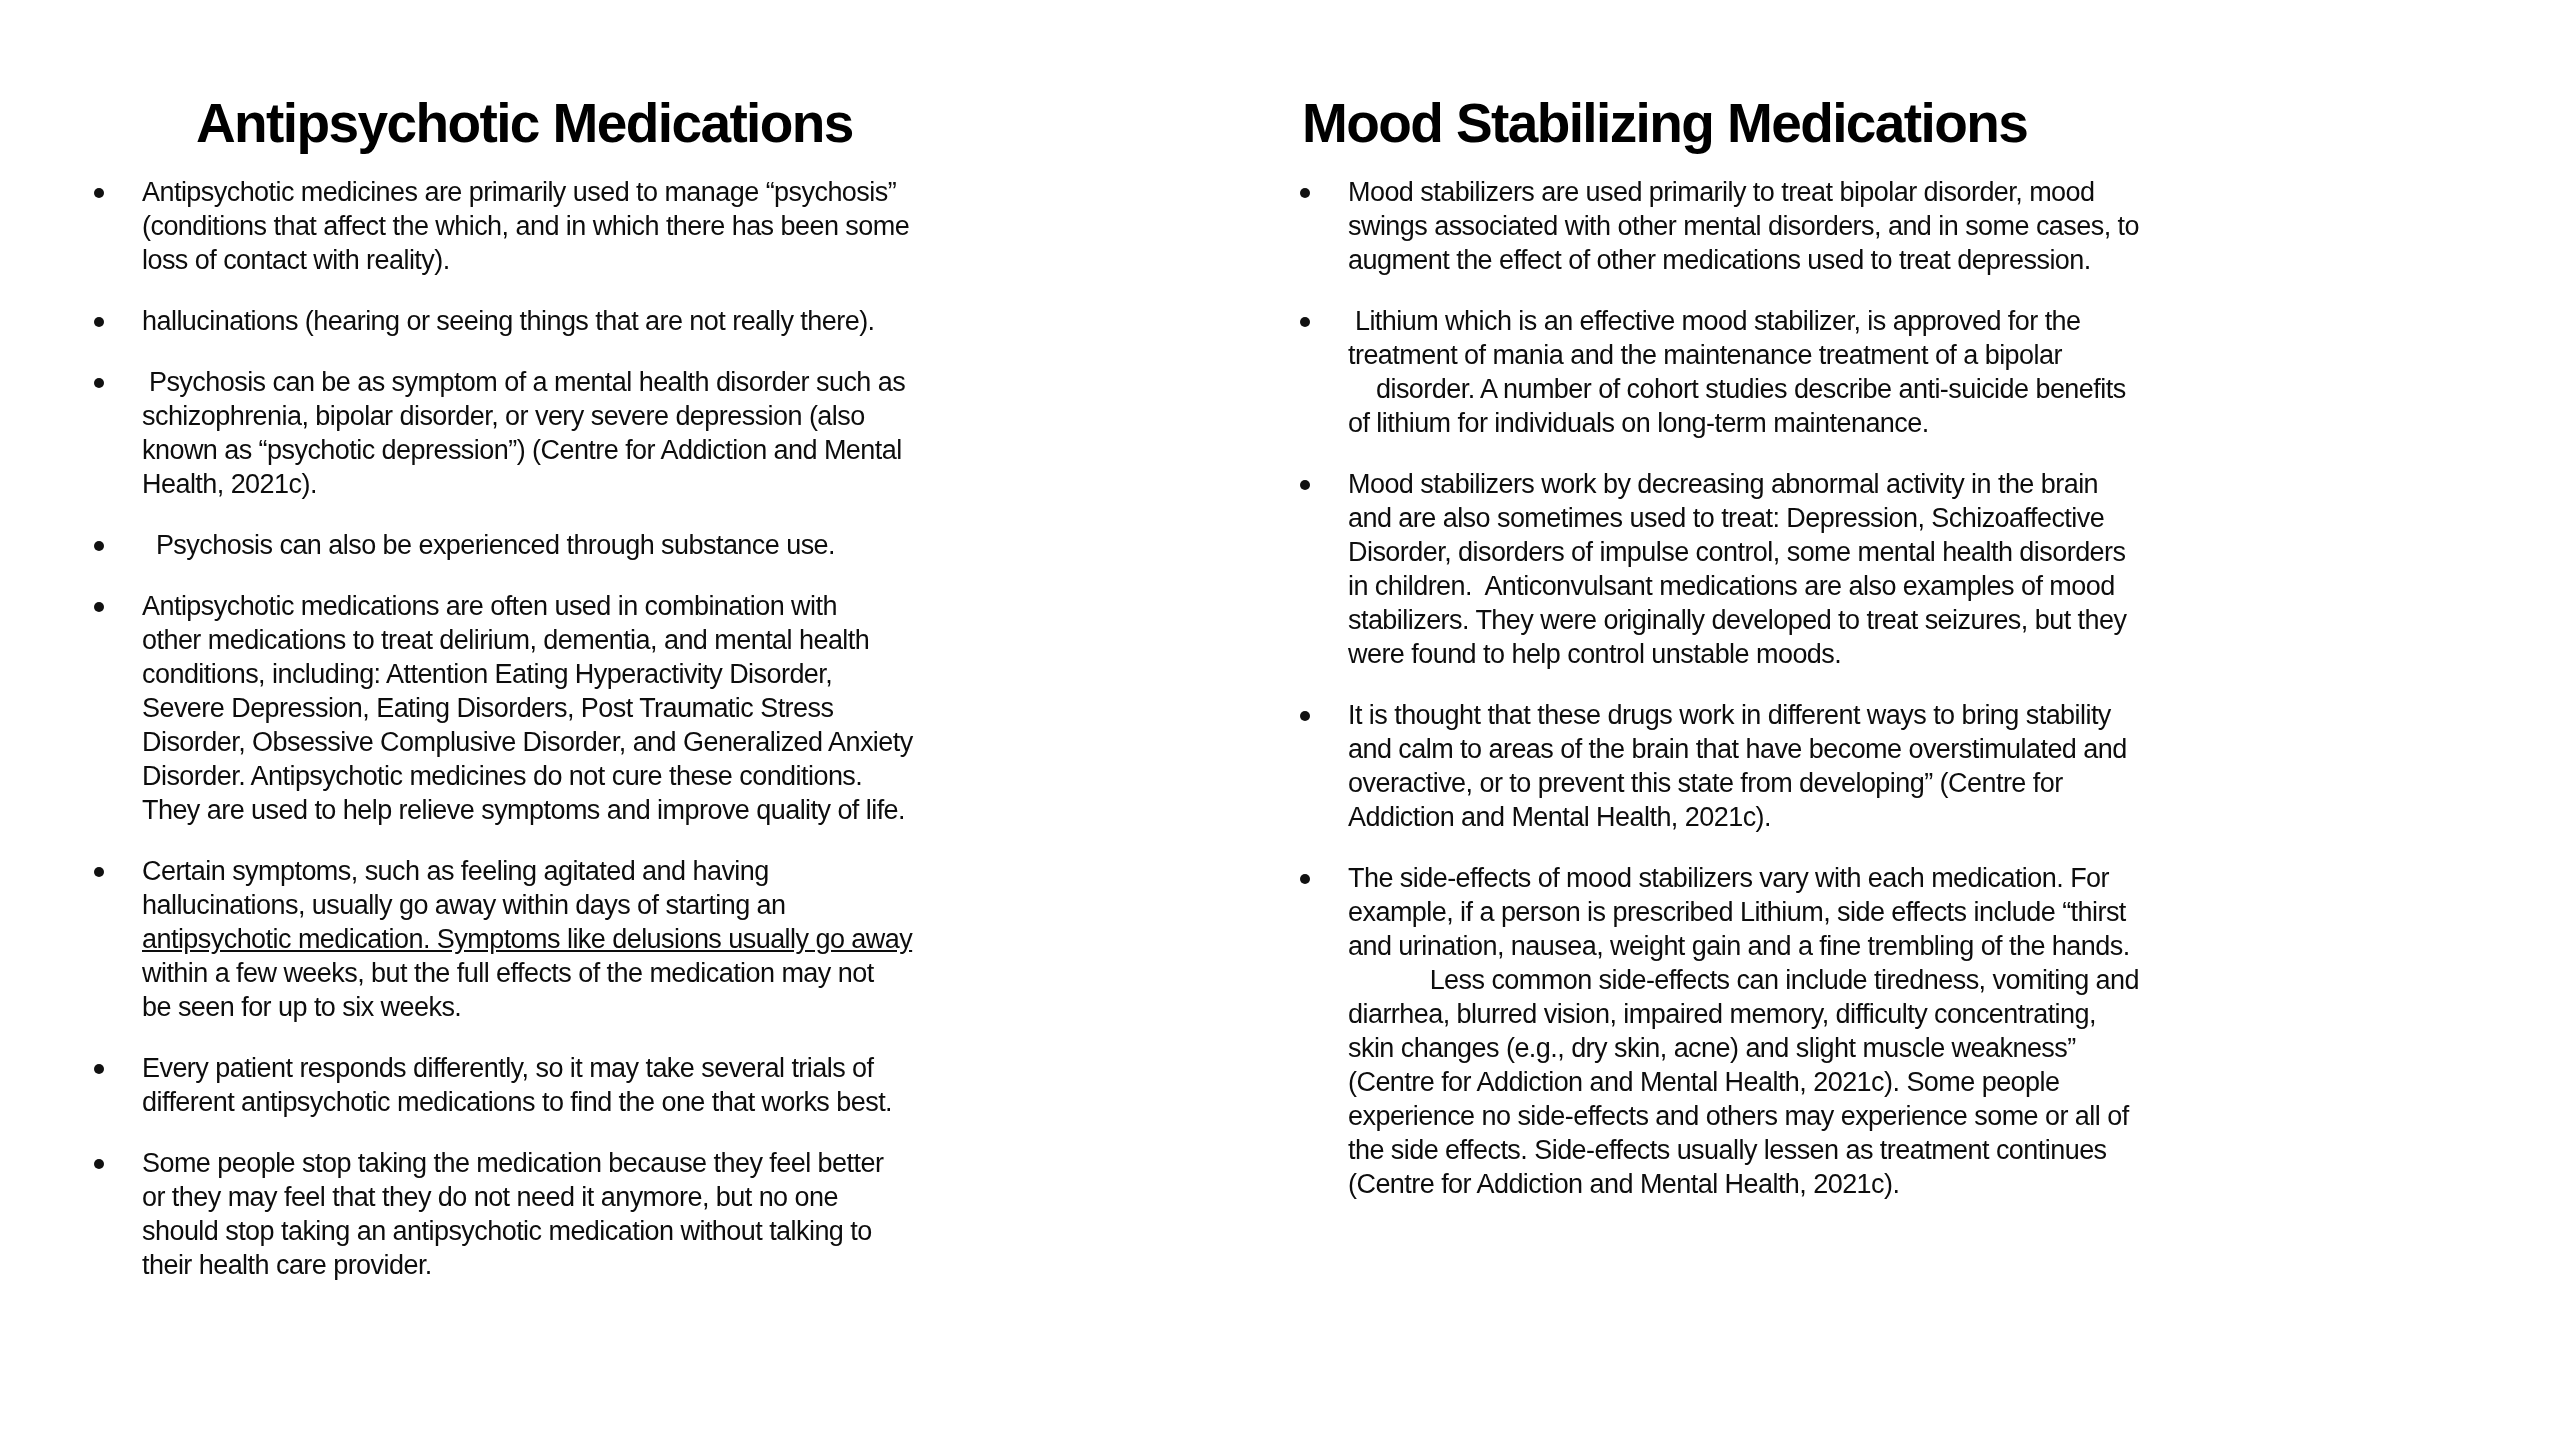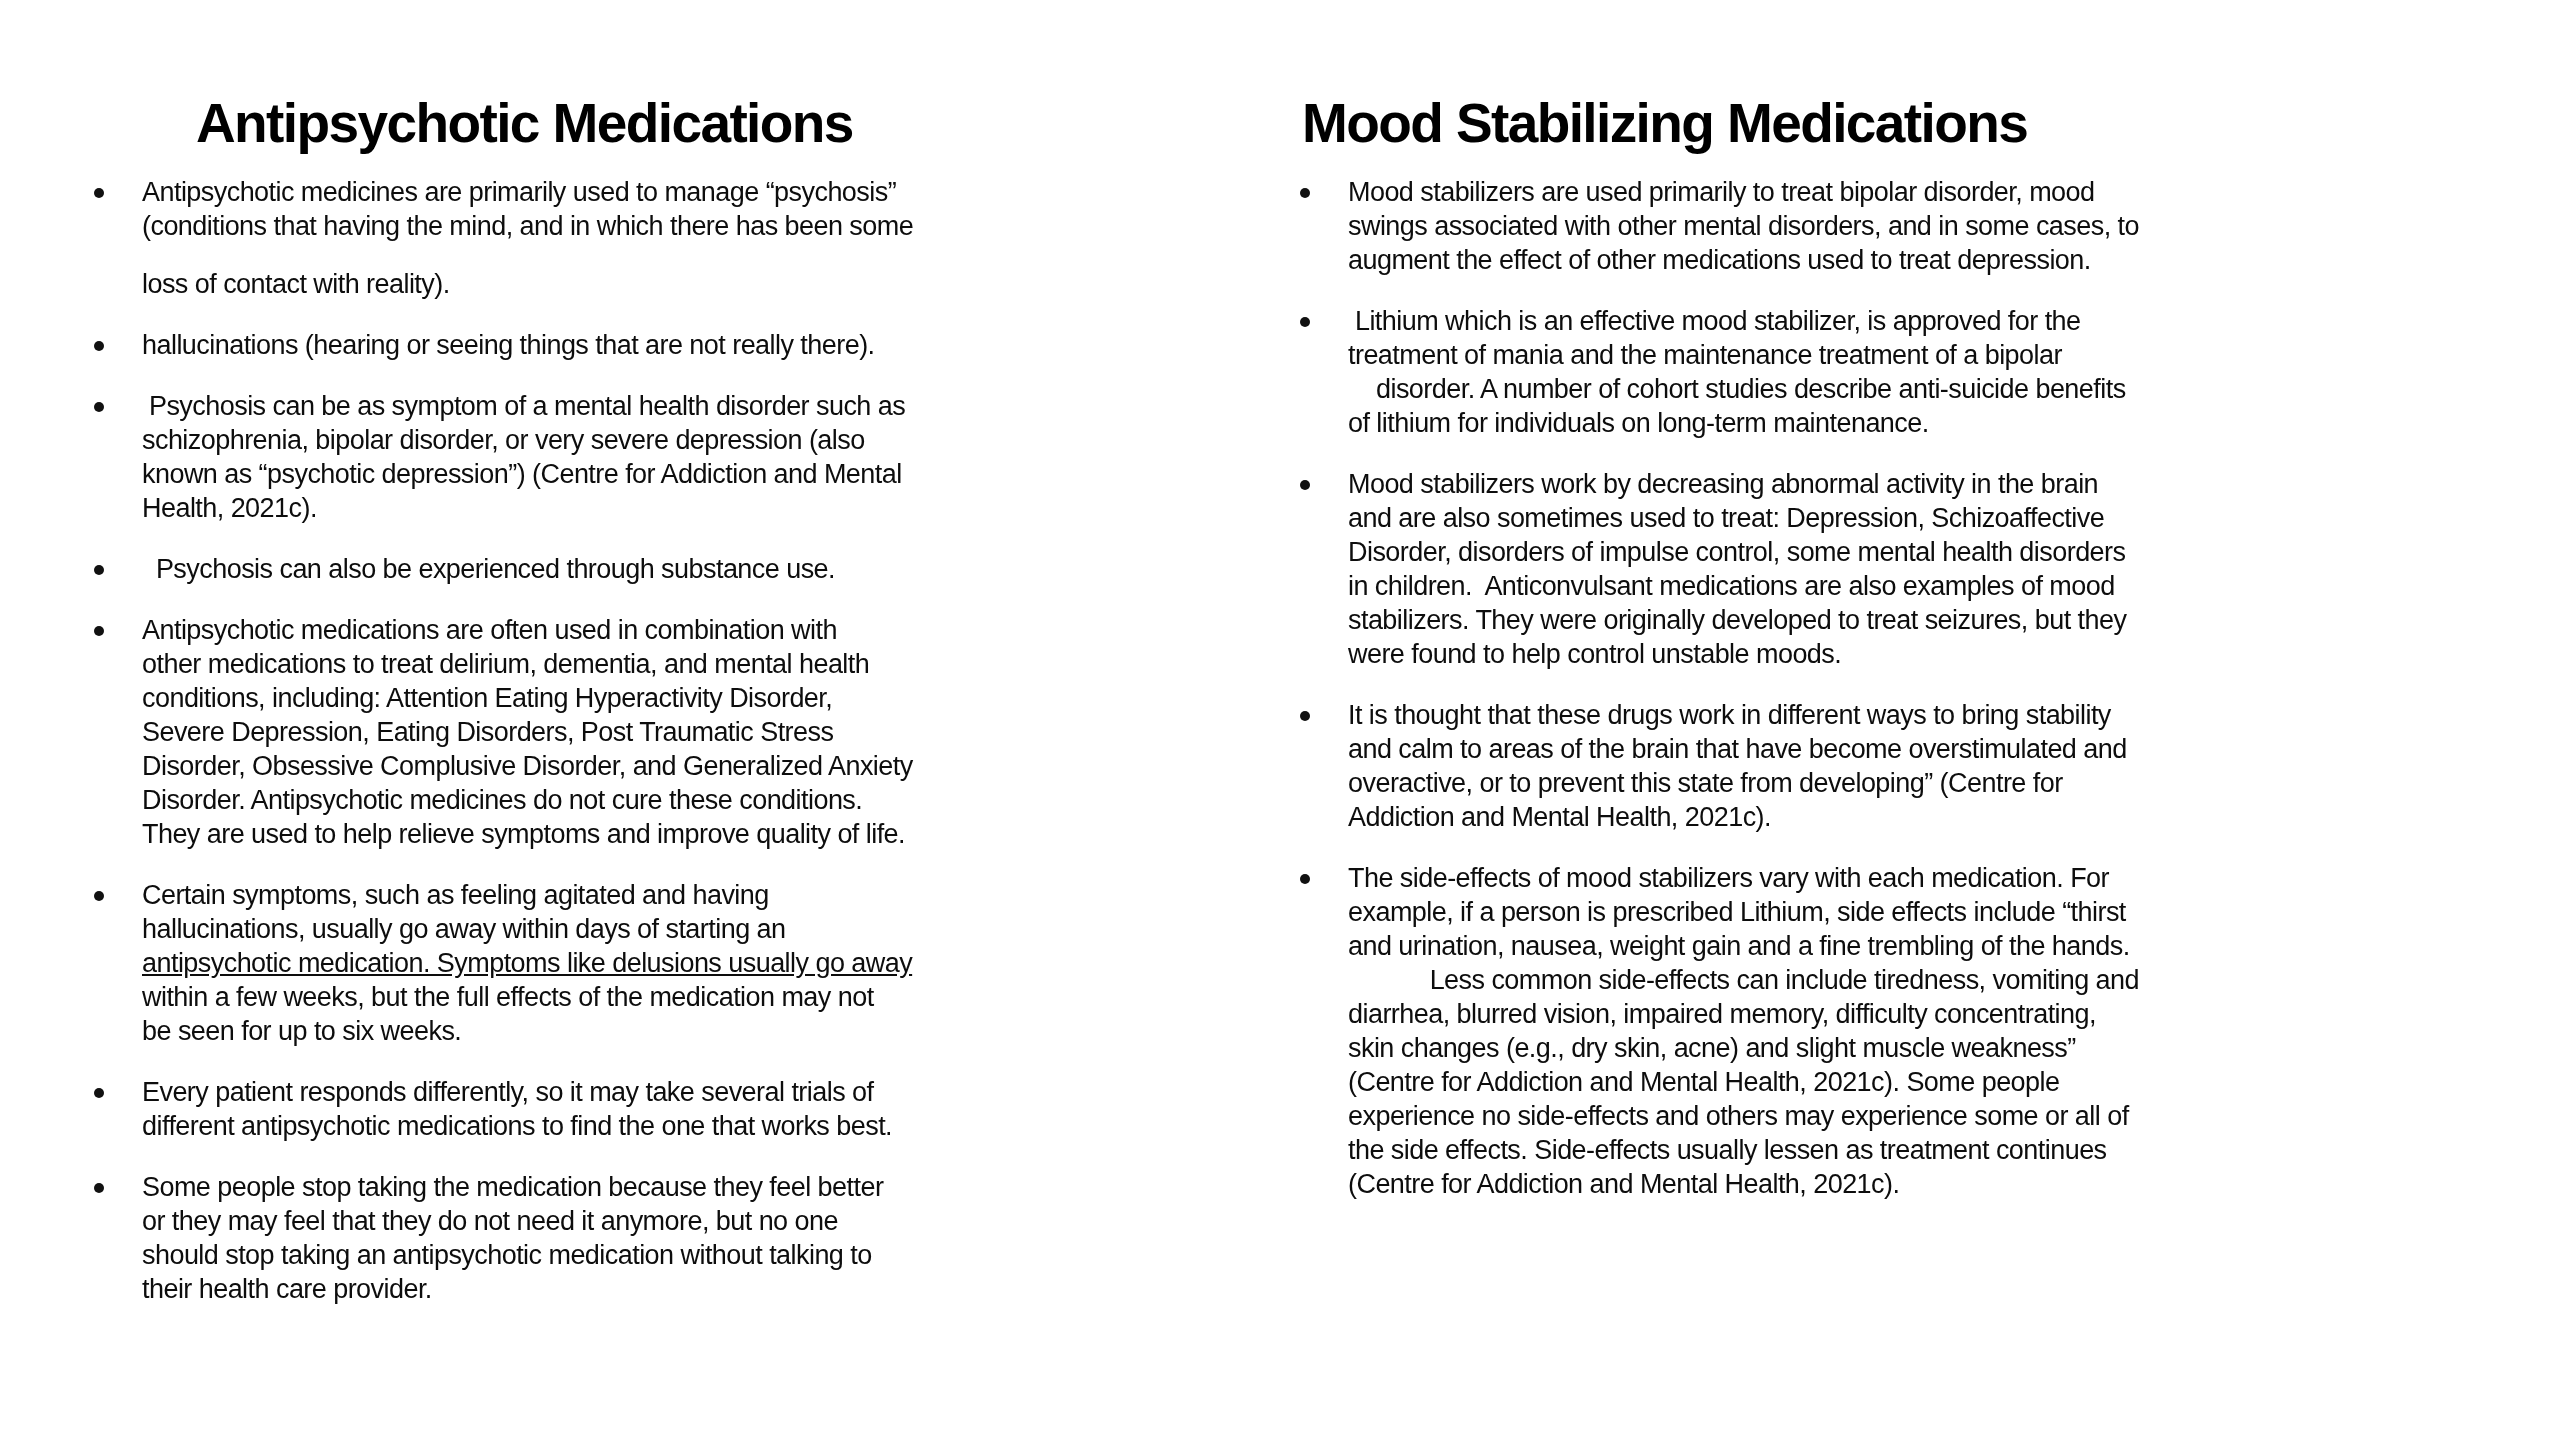--- a/index.html
+++ b/index.html
@@ -25,22 +25,22 @@
 <body>
 
 <div class="slide">
 
   <section class="col col-left">
     <h1 class="title">Antipsychotic Medications</h1>
     <ul class="bullets">
         <li class="bullet">
           <span class="dot"></span>
           <span class="line" style="display: block;">Antipsychotic medicines are primarily used to manage “psychosis”</span>
-          <span class="line" style="display: block;">(conditions that having the mind, and in which there has been some</span>
-          <span class="line" style="display: block; margin-top: 24px;">loss of contact with reality).</span>
+          <span class="line" style="display: block;">(conditions that affect the which, and in which there has been some</span>
+          <span class="line" style="display: block;">loss of contact with reality).</span>
         </li>
         <li class="bullet">
           <span class="dot"></span>
           <span class="line" style="display: block;">hallucinations (hearing or seeing things that are not really there).</span>
         </li>
         <li class="bullet">
           <span class="dot"></span>
           <span class="line" style="display: block;"> Psychosis can be as symptom of a mental health disorder such as</span>
           <span class="line" style="display: block;">schizophrenia, bipolar disorder, or very severe depression (also</span>
           <span class="line" style="display: block;">known as “psychotic depression”) (Centre for Addiction and Mental</span>

